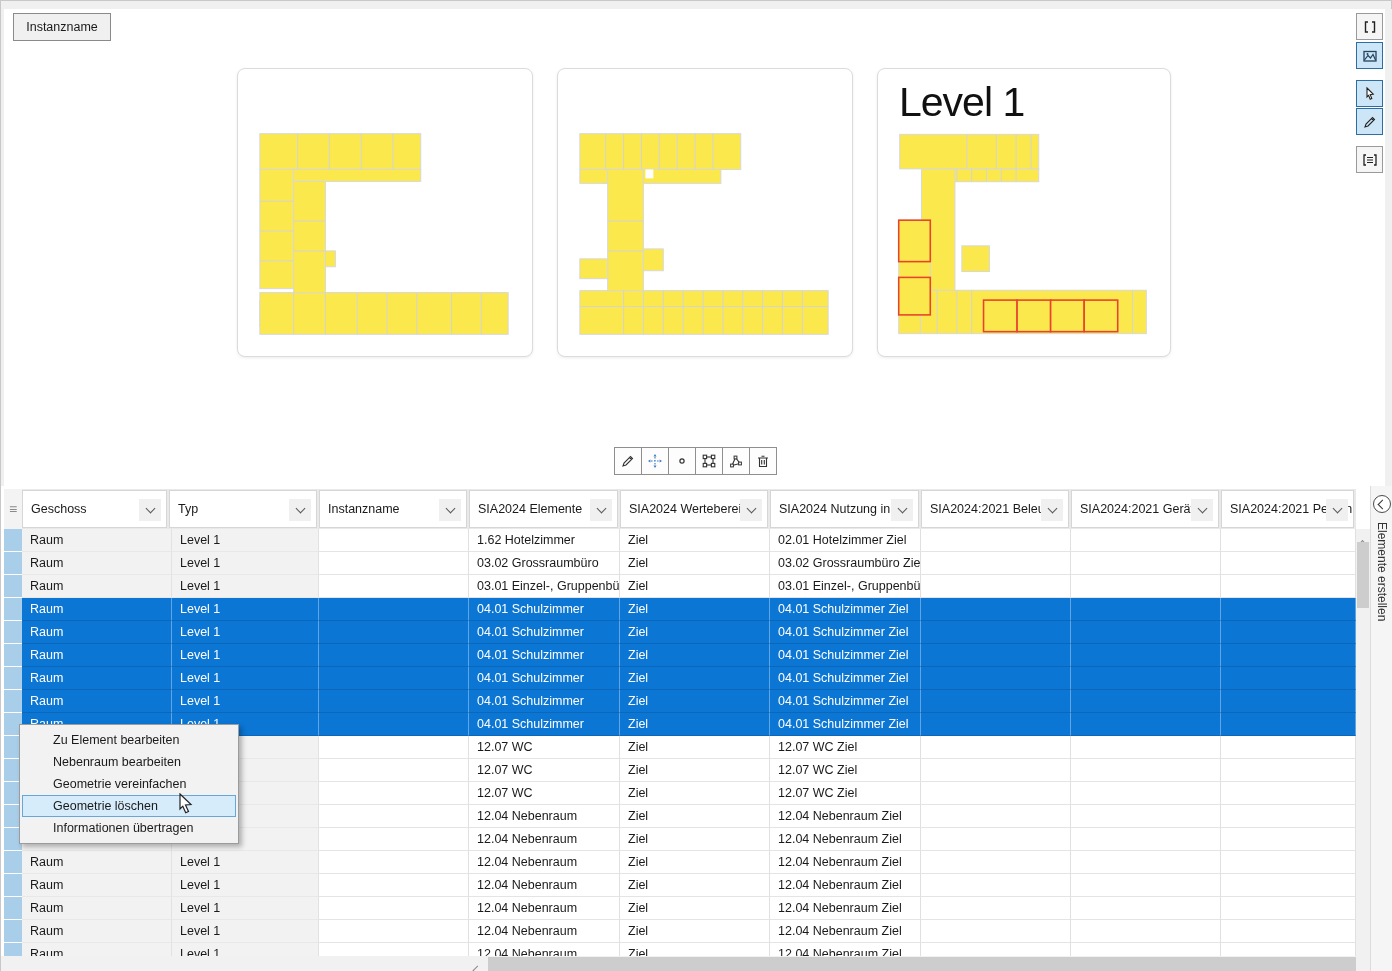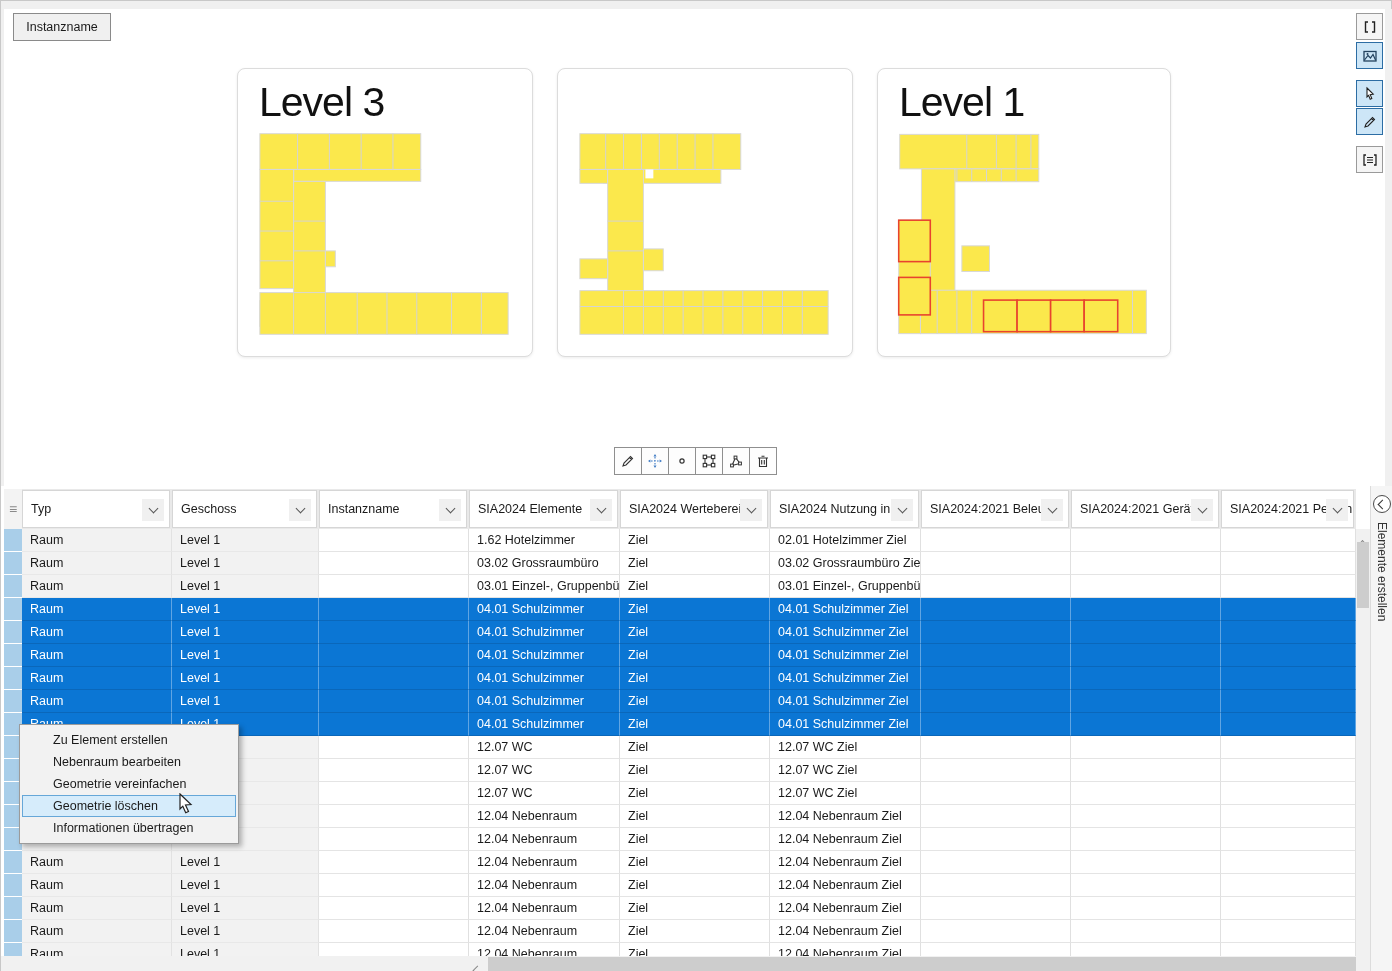--- a/index.html
+++ b/index.html
@@ -96,21 +96,20 @@
 <body>
 
 <div id="app">
   <div class="canvas"></div>
   <div class="rstrip"></div>
   <div class="tablebg"></div>
 
   <div class="inst-btn">Instanzname</div>
 
   <div class="card l3">
-    <div class="card-title">Level 3</div>
     <svg class="plan" viewBox="0 0 296 206">
       <rect class="rm" x="22" y="2" width="162" height="36"></rect>
       <rect class="rm" x="56" y="38" width="128" height="12"></rect>
       <rect class="rm" x="22" y="38" width="34" height="120"></rect>
       <rect class="rm" x="56" y="50" width="32" height="146"></rect>
       <rect class="rm" x="22" y="170" width="34" height="26"></rect>
       <rect class="rm" x="88" y="120" width="10" height="16"></rect>
       <rect class="rm" x="22" y="162" width="250" height="42"></rect>
       <path class="div" d="M60,2V38 M92,2V38 M124,2V38 M156,2V38 M22,70H56 M22,100H56 M22,130H56 M56,90H88 M56,120H88 M56,162V204 M88,162V204 M120,162V204 M150,162V204 M180,162V204 M215,162V204 M245,162V204"></path>
     </svg>
@@ -213,28 +212,28 @@
     </div>
     <div class="et-btn">
       <svg width="16" height="16" viewBox="0 0 16 16">
         <path d="M4.5,5 H11.5 V13.5 H4.5 Z M3,5 H13 M6.5,3.2 H9.5 M6.7,7 V11.5 M9.3,7 V11.5" stroke="#333" fill="none" stroke-width="1.1"></path>
       </svg>
     </div>
   </div>
 
   <div class="theader">
     <div class="corner">≡</div>
-  <div class="hcell" style="width: 148px;">
+  <div class="hcell" style="width: 145px;">
+        <span class="hlabel">Geschoss</span>
+        <span class="hfilter">
+          <i class="chev down"></i>
+        </span>
+      </div>
+      <div class="hcell" style="width: 148px;">
         <span class="hlabel">Typ</span>
-        <span class="hfilter">
-          <i class="chev down"></i>
-        </span>
-      </div>
-      <div class="hcell" style="width: 145px;">
-        <span class="hlabel">Geschoss</span>
         <span class="hfilter">
           <i class="chev down"></i>
         </span>
       </div>
       <div class="hcell" style="width: 148px;">
         <span class="hlabel">Instanzname</span>
         <span class="hfilter">
           <i class="chev down"></i>
         </span>
       </div>
@@ -516,21 +515,21 @@
   </div>
 
   <div class="side-panel">
     <span class="circ-btn">
         <i class="chev left"></i>
       </span>
     <span class="side-label">Elemente erstellen</span>
   </div>
 
   <div class="cmenu">
-      <div class="mitem">Zu Element erstellen</div>
+      <div class="mitem">Zu Element bearbeiten</div>
       <div class="mitem">Nebenraum bearbeiten</div>
       <div class="mitem">Geometrie vereinfachen</div>
       <div class="mitem hi">Geometrie löschen</div>
       <div class="mitem">Informationen übertragen</div>
     </div>
 
   <svg class="cursor" width="20" height="22" viewBox="0 0 20 22">
     <path d="M4,1 L15,11.5 L9.5,12 L12.5,18.5 L9.7,19.8 L6.8,13.2 L4,16 Z" fill="#fff" stroke="#222" stroke-width="1.2"></path>
   </svg>
 </div>

